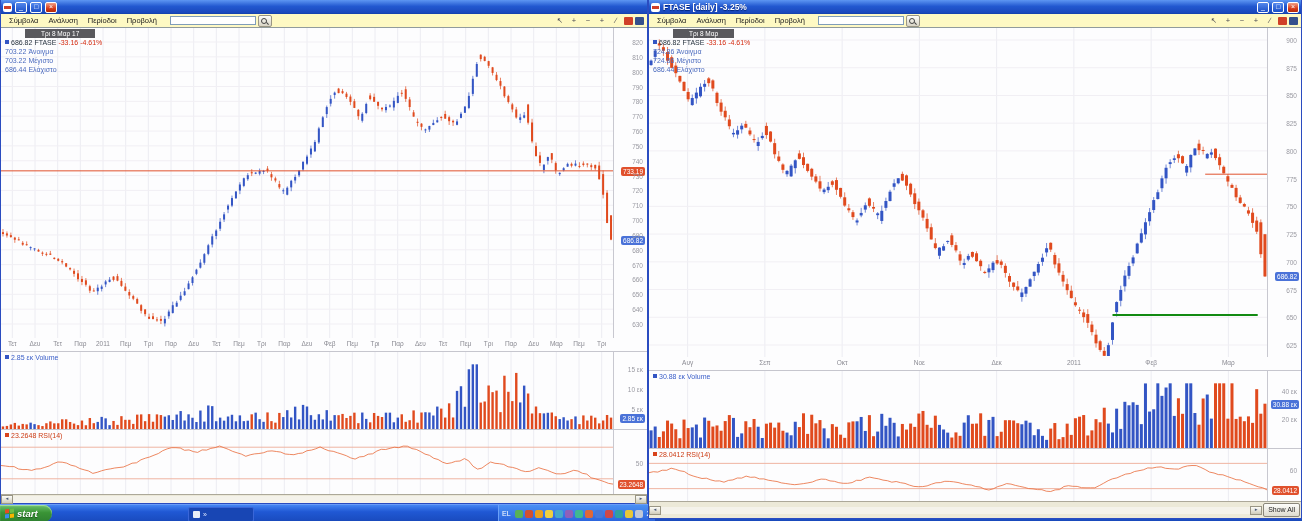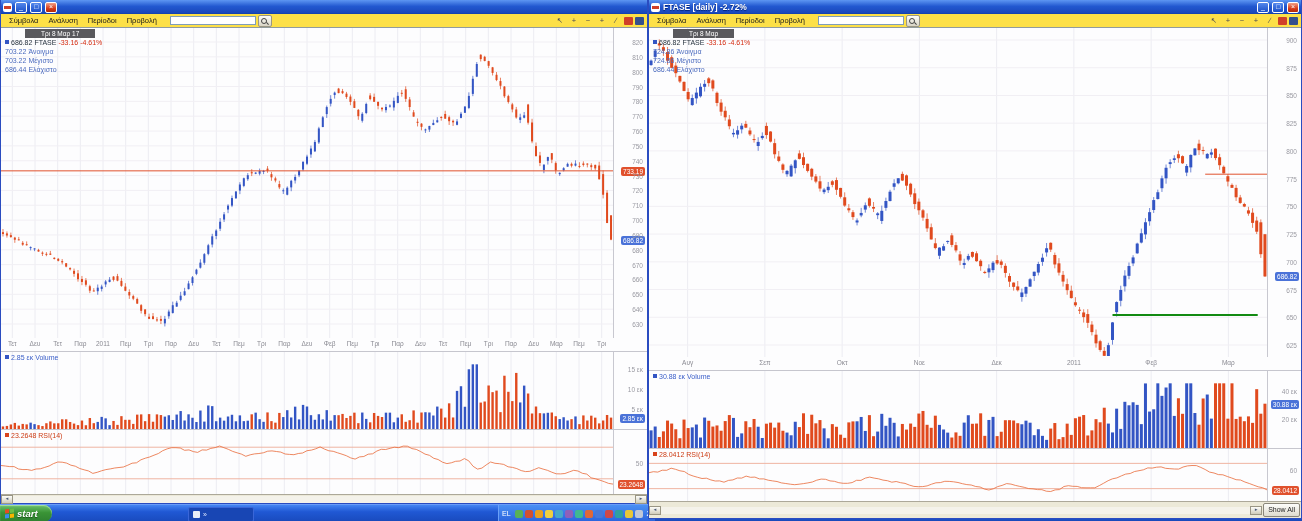--- a/index.html
+++ b/index.html
@@ -10,21 +10,21 @@
   .titlebar{height:14px;background:linear-gradient(#5d96f2,#2258d0 45%,#1a48bc 90%,#1240a8);
             display:flex;align-items:center;padding:0 2px;gap:3px;}
   .appicon{width:9px;height:9px;background:#fff;border-radius:2px;position:relative;flex:none;}
   .appicon::after{content:"";position:absolute;left:1px;top:3px;width:7px;height:3px;background:#d04028;}
   .title{color:#fff;font-size:8.5px;font-weight:bold;flex:1;white-space:nowrap;overflow:hidden;
          text-shadow:0 1px 1px #002278;}
   .winbtn{width:12px;height:11px;border-radius:2px;border:1px solid #fff;box-sizing:border-box;
           font-size:7px;line-height:8px;text-align:center;color:#fff;flex:none;cursor:default;}
   .btn-min,.btn-max{background:linear-gradient(#5488ec,#1c50c8);}
   .btn-close{background:linear-gradient(#f0a088,#d83c1c 60%,#b02808);}
-  .menubar{height:13px;background:#fde047;display:flex;align-items:center;font-size:7.5px;color:#1a1a1a;
+  .menubar{height:13px;background:#fef9c3;display:flex;align-items:center;font-size:7.5px;color:#1a1a1a;
            padding:0 3px;border-bottom:1px solid #4d7c0f;}
   .menu-item{padding:0 5px;white-space:nowrap;}
   .search-input{width:86px;height:9px;font-size:7px;border:1px solid #7f9db9;background:#fff;
                 margin-left:8px;padding:0 2px;box-sizing:border-box;}
   .go-btn{width:12px;height:10px;margin-left:2px;background:linear-gradient(#fdfdfa,#d8d4c4);
           border:1px solid #9a9684;border-radius:2px;position:relative;}
   .go-btn .mag{position:absolute;left:2px;top:2px;width:4px;height:4px;border:1px solid #444;border-radius:50%;}
   .go-btn .mag::after{content:"";position:absolute;width:3px;height:1px;background:#444;
                       transform:rotate(45deg);right:-3px;bottom:-1px;}
   .toolbar{margin-left:auto;display:flex;gap:2px;align-items:center;}
@@ -802,21 +802,21 @@
           <span class="tray-ico" style="background: rgb(232, 200, 56);"></span>
           <span class="tray-ico" style="background: rgb(192, 200, 216);"></span>
         </span>
       <span class="clock">20:40</span>
     </div>
   </div>
 
   <div class="window" style="left:648px;top:0;width:654px;height:519px;z-index:3;">
     <div class="titlebar">
       <span class="appicon"></span>
-      <span class="title">FTASE [daily]  -2.72%</span>
+      <span class="title">FTASE [daily]  -3.25%</span>
       <span class="winbtn btn-min">_</span>
       <span class="winbtn btn-max">□</span>
       <span class="winbtn btn-close">×</span>
     </div>
     <div class="menubar">
       <span class="menu-item">Σύμβολα</span>
       <span class="menu-item">Ανάλυση</span>
       <span class="menu-item">Περίοδοι</span>
       <span class="menu-item">Προβολή</span>
       <input class="search-input" value="" style="">

